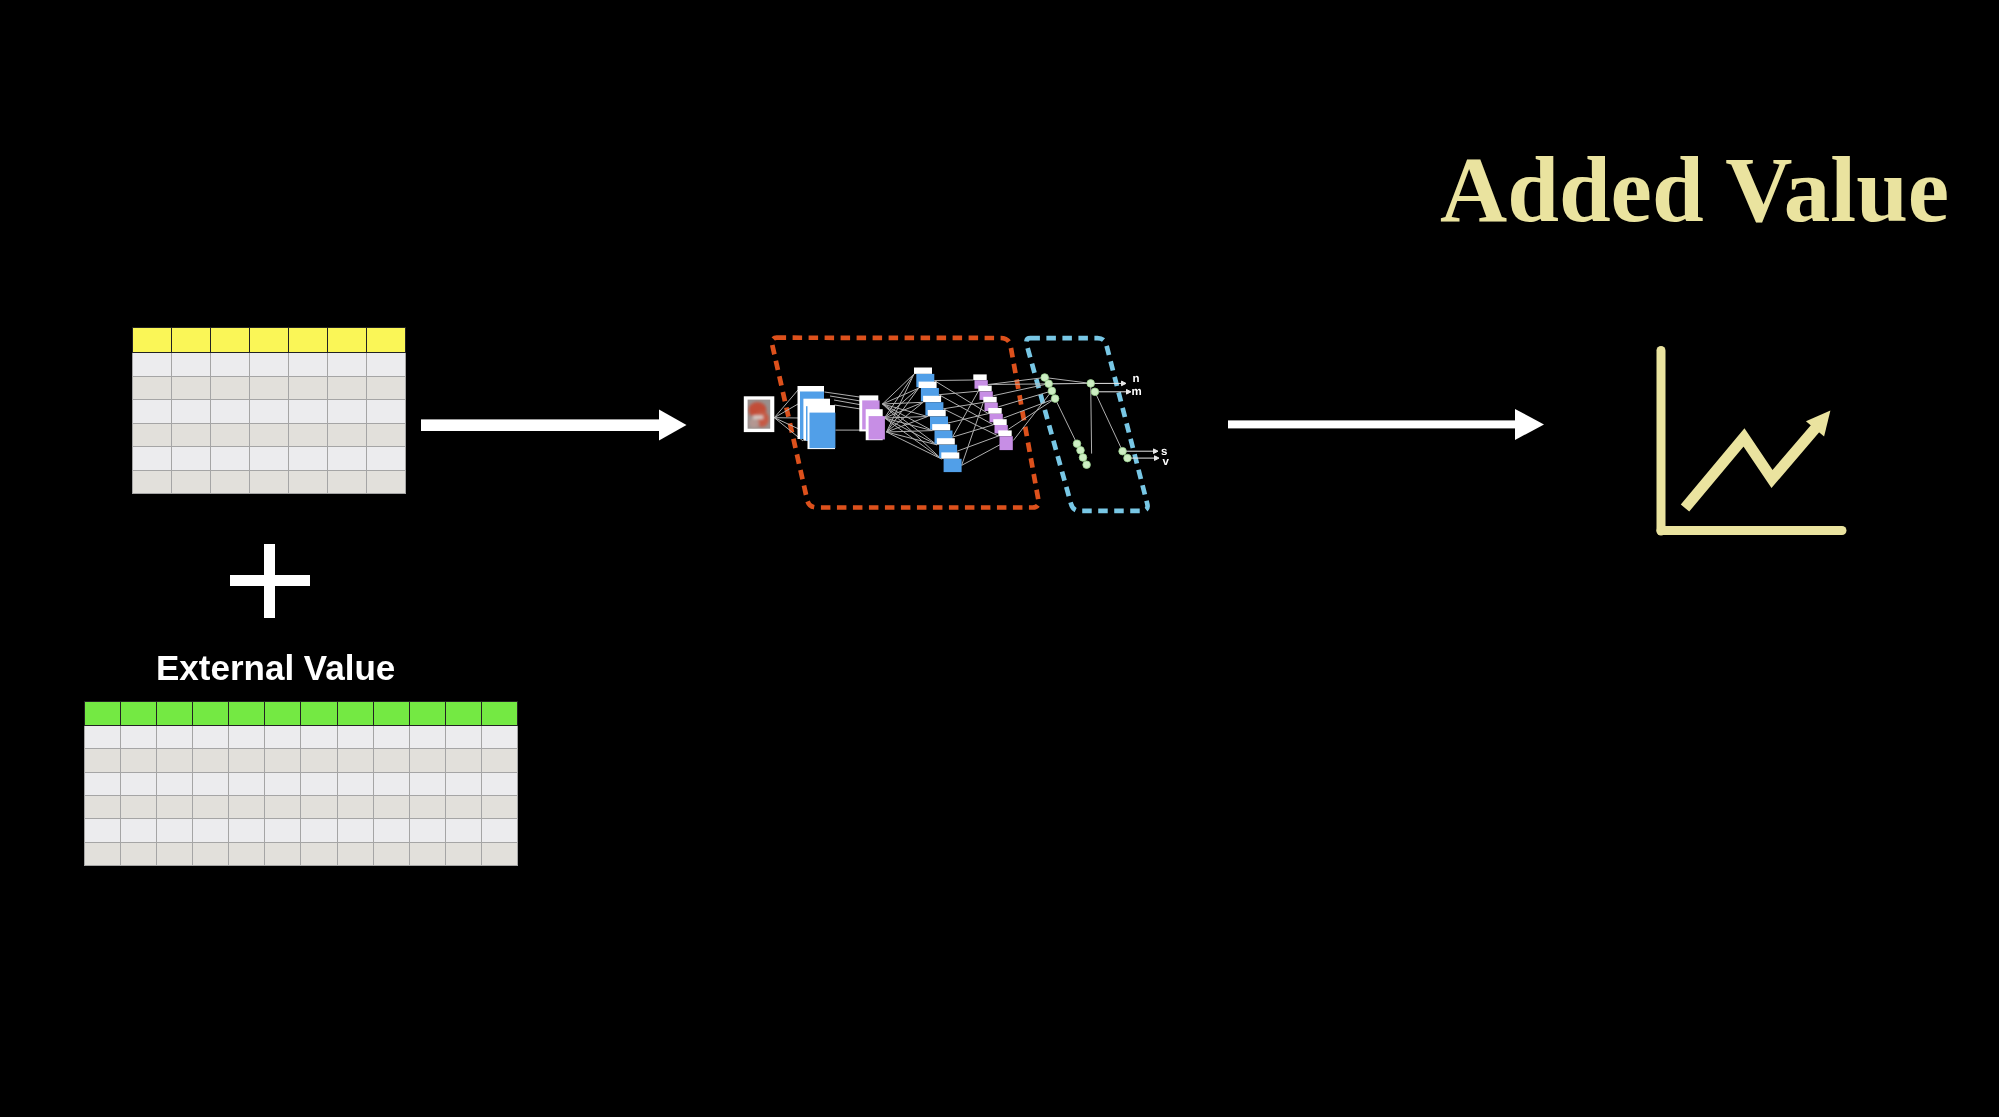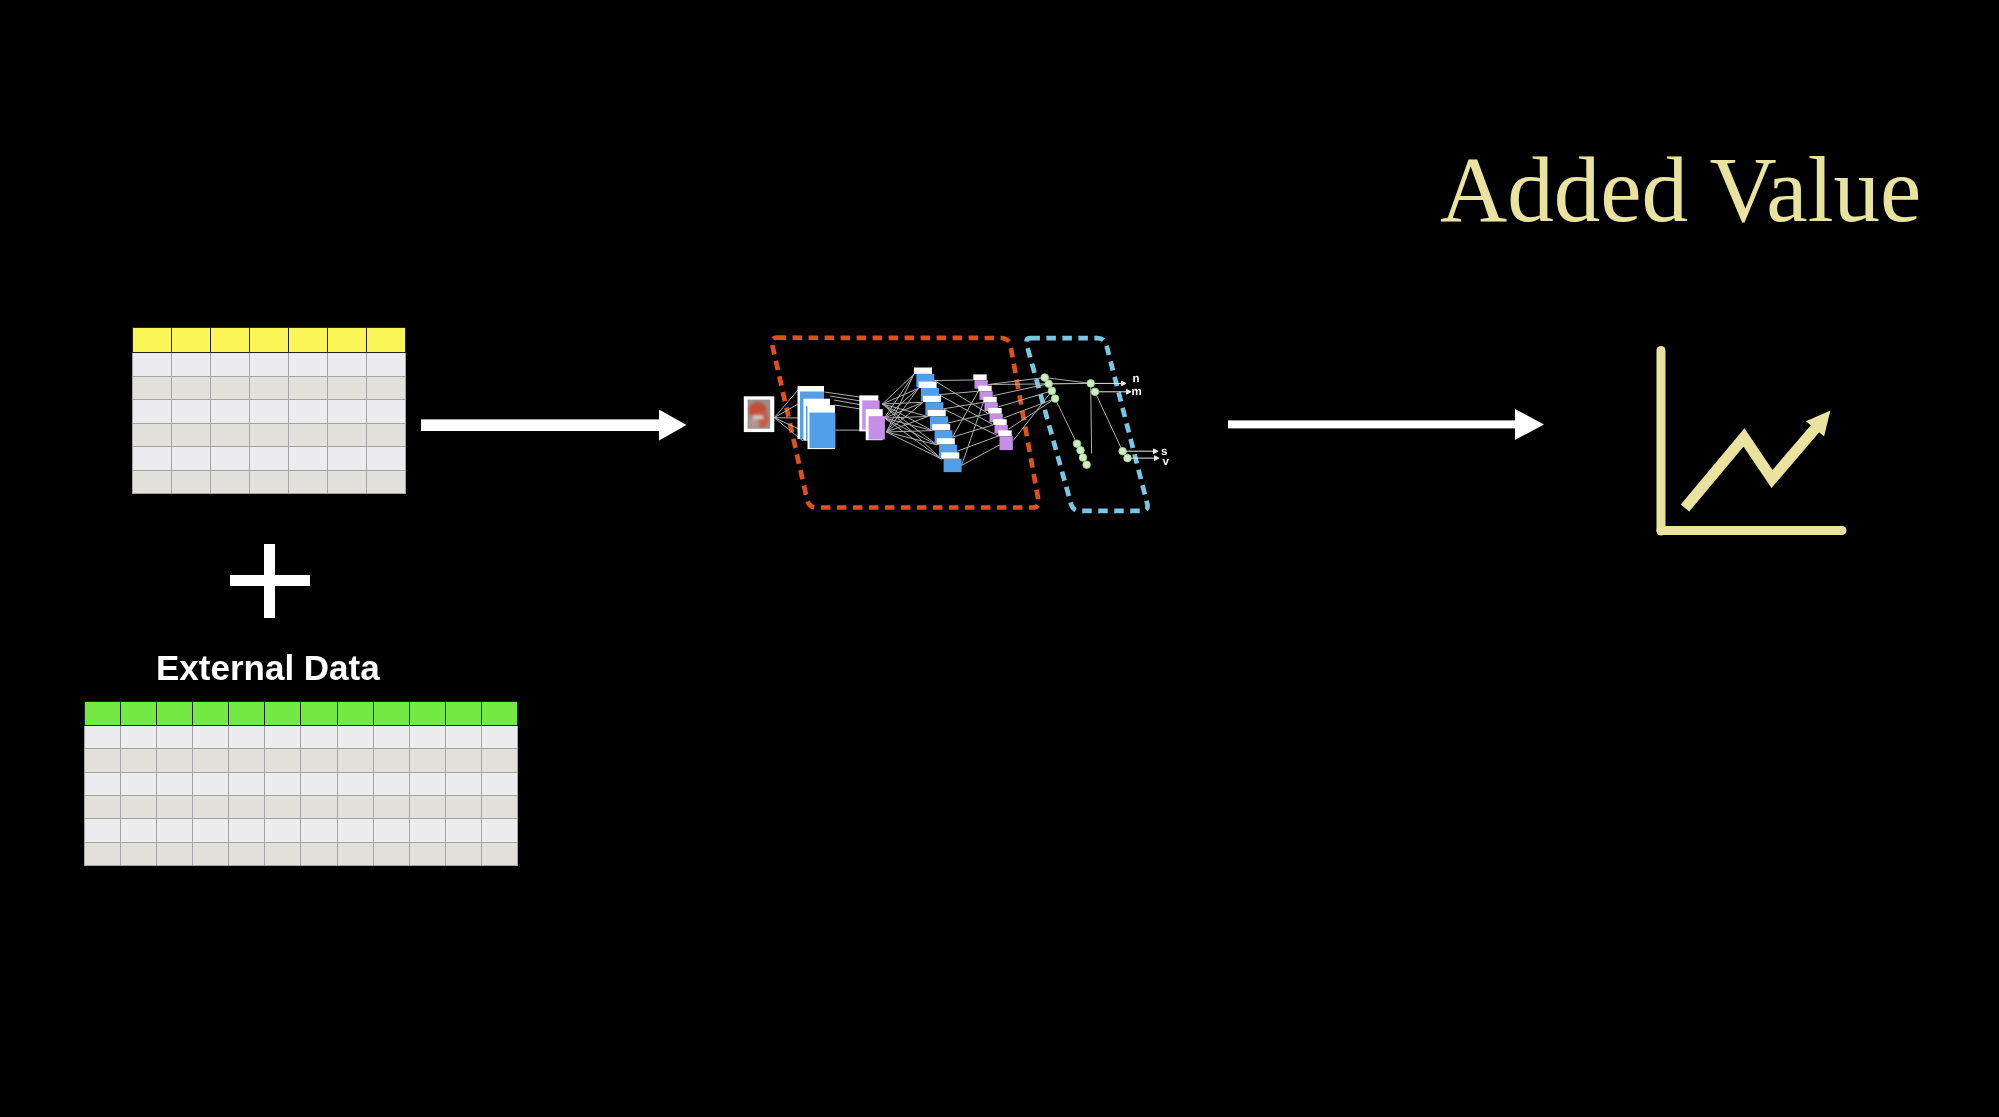--- a/index.html
+++ b/index.html
@@ -1,18 +1,18 @@
 <!DOCTYPE html>
 <html><head>
 <meta charset="utf-8">
 <style>
   html,body{margin:0;padding:0;background:#000;}
   body{width:1999px;height:1117px;position:relative;overflow:hidden;font-family:"Liberation Sans",sans-serif;transform:translateZ(0);}
   .abs{position:absolute;}
-  #title{left:1440px;top:143px;font-family:"Liberation Serif",serif;font-weight:400;
+  #title{left:1440px;top:143px;font-family:"Liberation Serif",serif;font-weight:700;
          font-size:93px;letter-spacing:0px;color:#eae39f;white-space:nowrap;line-height:1;opacity:0.999;}
   
   #t1{left:132px;top:327px;width:274px;height:167px;}
   #t2{left:84px;top:701px;width:434px;height:165px;}
   table{border-collapse:collapse;width:100%;height:100%;table-layout:fixed;}
   td{border:1px solid #a5a5a5;padding:0;}
   .hdr1 td{background:#faf657;border:1px solid #222;}
   .hdr2 td{background:#74e943;border:1px solid #222;}
   .ra td{background:#ececee;}
   .rb td{background:#e2e0db;}
@@ -90,21 +90,21 @@
           <td></td>
           <td></td>
           <td></td>
         </tr>
     </tbody>
     </table>
   </div>
 
   <div class="abs plusH"></div>
   <div class="abs plusV"></div>
-  <div id="extlabel" class="abs">External Data</div>
+  <div id="extlabel" class="abs">External Value</div>
 
   <div id="t2" class="abs">
     <table>
       <tbody>
         <tr class="hdr2" style="height:24px">
           <td></td>
           <td></td>
           <td></td>
           <td></td>
           <td></td>

